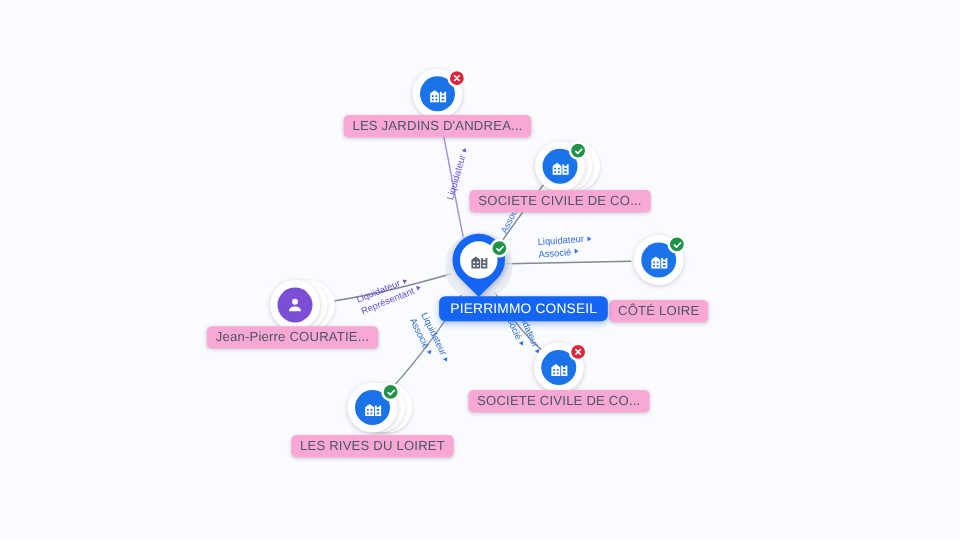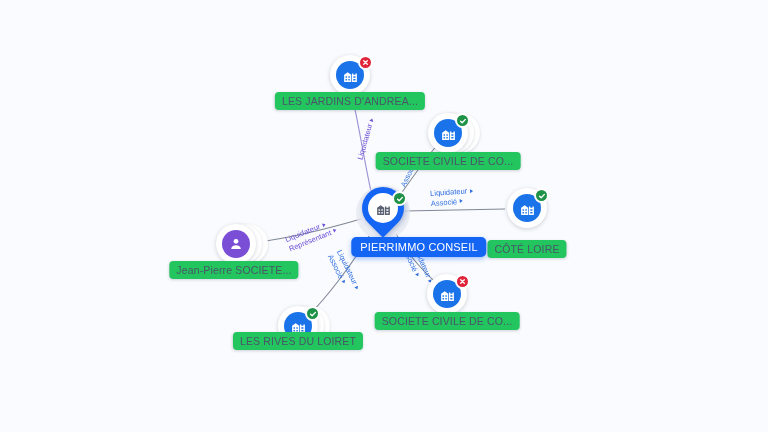--- a/index.html
+++ b/index.html
@@ -111,21 +111,21 @@
   .badge-bad { background: #e0243a; }
   .badge svg { display: block; }
 
   
   .node-label {
     position: absolute;
     white-space: nowrap;
     font-size: 10.5px;
     letter-spacing: .15px;
     color: #4a5568;
-    background: #22c55e;
+    background: #f9a8d4;
     border-radius: 4px;
     padding: 3px 7px;
     box-shadow: 0 1px 3px rgba(40,50,80,.20);
     transform: translateX(-50%);
   }
   .node-label.selected {
     background: #1565f5;
     color: #ffffff;
     font-size: 11px;
     padding: 4px 9px;
@@ -316,35 +316,35 @@
           <path fill="#ffffff" d="M14 21V9h7v12h-7zm2-2h3v-2h-3v2zm0-4h3v-2h-3v2zm0-4h3v-2h-3v2z"></path>
         </svg>
       </div>
     </div>
     <div class="badge badge-ok" style="left:7px; top:-20px;">
       <svg width="8" height="8" viewBox="0 0 10 10">
         <path fill="none" stroke="#ffffff" stroke-width="1.7" stroke-linecap="round" stroke-linejoin="round" d="M2 5.2l2 2 4-4.2"></path>
       </svg>
     </div>
   </div>
-  <div class="node-label" style="left:298px; top:332px;">LES RIVES DU LOIRET</div>
+  <div class="node-label" style="left:298px; top:348px;">LES RIVES DU LOIRET</div>
 
   <div class="node" style="left:236px; top:244px;">
     <div class="node-stack stack-1" style="left:-8px;"></div>
     <div class="node-stack stack-2" style="left:-14px;"></div>
     <div class="node-disc">
       <div class="node-inner" style="background:#7a4fd6;">
         <svg width="16" height="16" viewBox="0 0 24 24">
           <circle cx="12" cy="8" r="3.6" fill="#ffffff"></circle>
           <path fill="#ffffff" d="M4.8 19.5c0-3.6 3.2-5.6 7.2-5.6s7.2 2 7.2 5.6z"></path>
         </svg>
       </div>
     </div>
   </div>
-  <div class="node-label" style="left:234px; top:261px;">Jean-Pierre SOCIETE...</div>
+  <div class="node-label" style="left:234px; top:261px;">Jean-Pierre COURATIE...</div>
 
   <div class="node" style="left:383px; top:213px;">
     <div class="node-halo"></div>
     <div class="pin">
       <div class="pin-body"></div>
       <div class="pin-face">
         <svg width="17" height="17" viewBox="0 0 24 24">
           <path fill="#5b6272" d="M3 21V11l5-3.6L13 11v10H3zm2-2h2v-2H5v2zm4 0h2v-2H9v2zm-4-4h2v-2H5v2zm4 0h2v-2H9v2z"></path>
           <path fill="#5b6272" d="M14 21V9h7v12h-7zm2-2h3v-2h-3v2zm0-4h3v-2h-3v2zm0-4h3v-2h-3v2z"></path>
         </svg>

